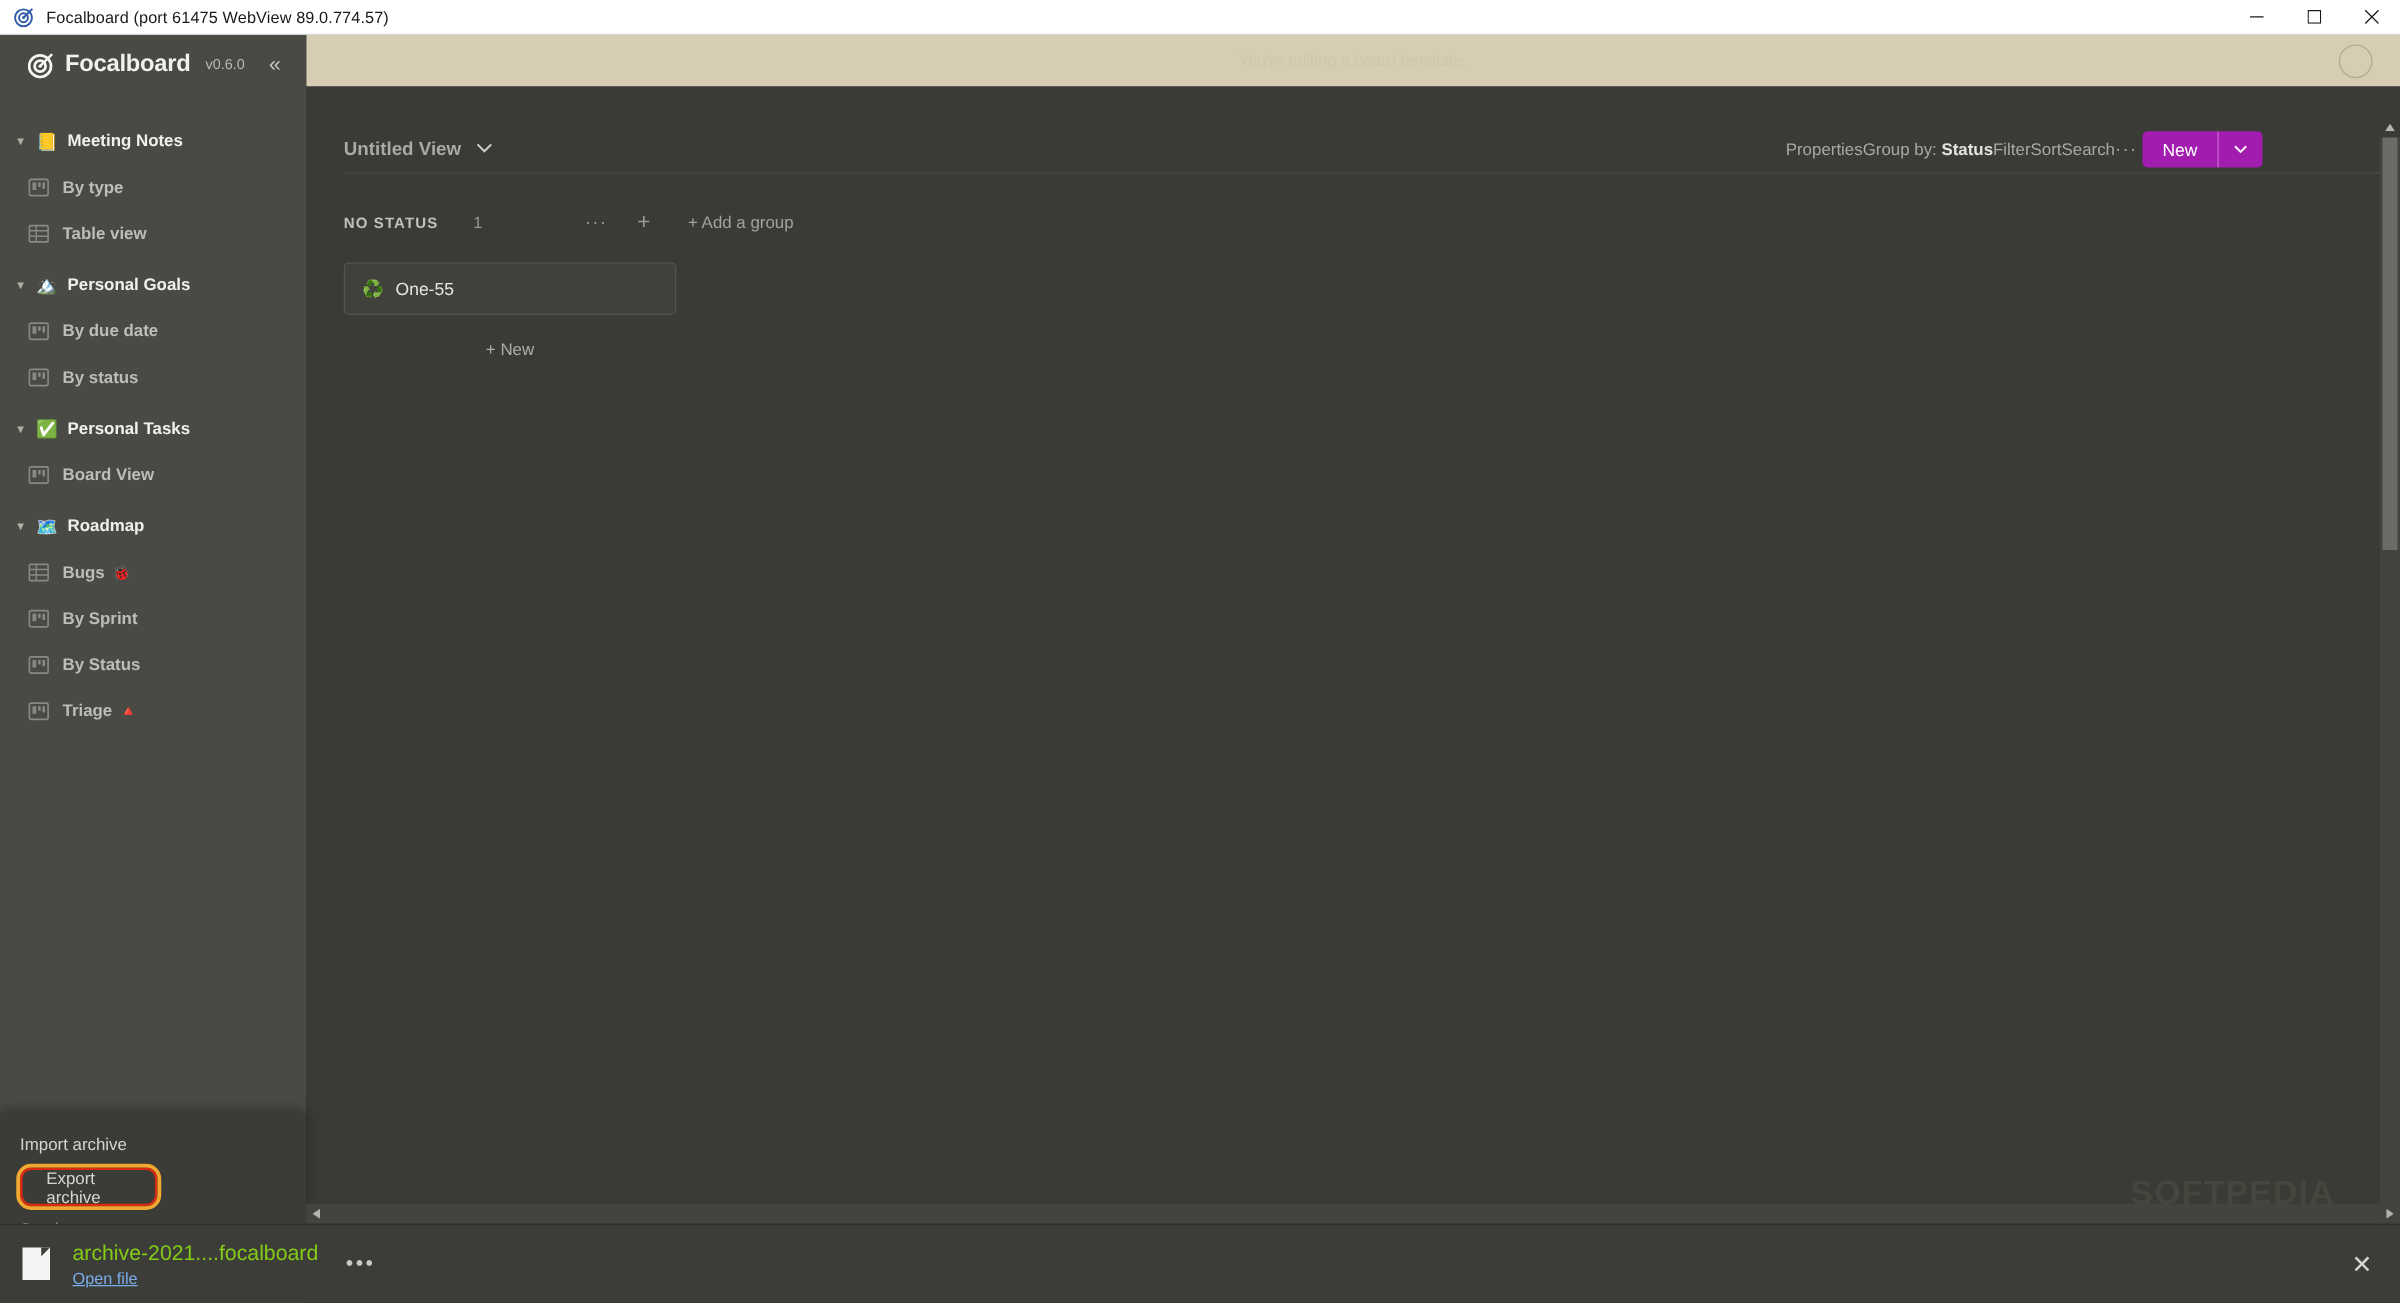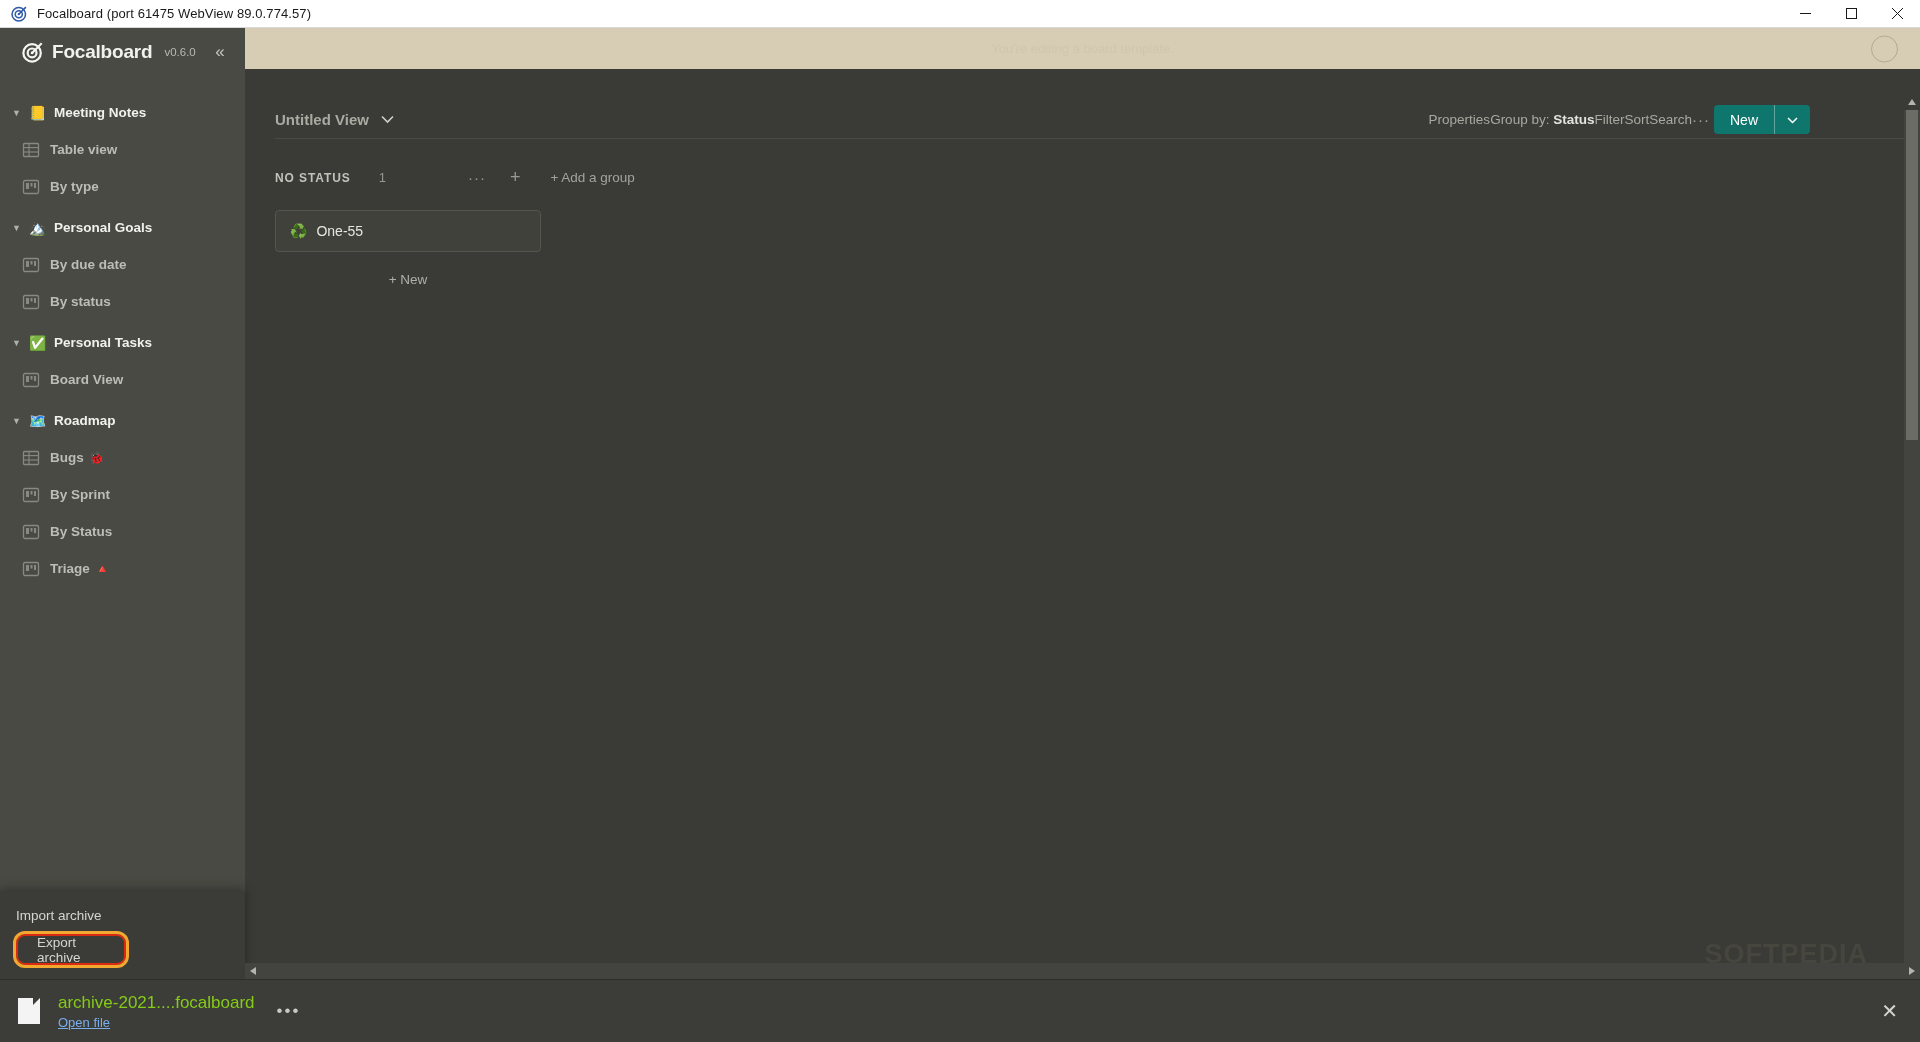--- a/index.html
+++ b/index.html
@@ -134,21 +134,21 @@
     border-bottom: 1px solid #4a4a45; padding-right: 110px; margin-right: 0;
   }
   .view-selector { display: flex; align-items: center; cursor: pointer; gap: 12px; }
   .view-name { font-size: 15px; font-weight: bold; color: #aaaaa3; }
   .view-chevron { font-size: 11px; color: #d0d0ca; }
   .toolbar-right { margin-left: auto; display: flex; align-items: center; }
   .tb-item { font-size: 13.5px; color: #a9a9a2; cursor: pointer; }
   .tb-item strong { color: #e3e3de; font-weight: bold; }
   .tb-dots { font-size: 15px; color: #a9a9a2; cursor: pointer; letter-spacing: 1px; }
   .new-button {
-    display: flex; align-items: center; background: #0f766e; border-radius: 4px;
+    display: flex; align-items: center; background: #a21caf; border-radius: 4px;
     height: 29px; overflow: hidden; cursor: pointer; margin-left: 4px;
   }
   .new-button-label { padding: 0 16px; font-size: 14px; color: #ffffff; font-weight: normal; }
   .new-button-sep { width: 1px; height: 29px; background: rgba(255,255,255,.35); }
   .new-button-caret { padding: 0 12px; font-size: 11px; color: #ffffff; }
 
   .group-header { display: flex; align-items: center; margin-top: 28px; gap: 0; }
   .group-name { font-size: 12px; font-weight: bold; color: #c2c2bb; letter-spacing: .9px; }
   .group-count { font-size: 13px; color: #97978f; margin-left: 28px; }
   .group-dots { font-size: 15px; color: #9a9a93; margin-left: 82px; cursor: pointer; letter-spacing: 1px; }
@@ -240,35 +240,35 @@
 
     <div class="sidebar-scroll" id="board-list">
         <div class="board-group">
           <div class="board-row">
             <span class="caret">▼</span>
             <span class="board-emoji">📒</span>
             <span class="board-title">Meeting Notes</span>
           </div>
           <div class="view-row">
             <span class="view-icon"><svg width="18" height="18" viewBox="0 0 18 18">
+                <rect x="1.5" y="2.5" width="15" height="13" rx="1.5" fill="none" stroke="#bdbdb7" stroke-width="1.3"></rect>
+                <rect x="4" y="5" width="3" height="6" fill="#bdbdb7"></rect>
+                <rect x="8.5" y="5" width="2" height="3.5" fill="#bdbdb7"></rect>
+                <rect x="12" y="5" width="2" height="5" fill="#bdbdb7"></rect>
+              </svg></span>
+            <span class="view-label">By type</span>
+          </div>
+          <div class="view-row">
+            <span class="view-icon"><svg width="18" height="18" viewBox="0 0 18 18">
                 <rect x="1.5" y="2.5" width="15" height="13" rx="1" fill="none" stroke="#bdbdb7" stroke-width="1.3"></rect>
                 <line x1="1.5" y1="6.6" x2="16.5" y2="6.6" stroke="#bdbdb7" stroke-width="1.1"></line>
                 <line x1="1.5" y1="11" x2="16.5" y2="11" stroke="#bdbdb7" stroke-width="1.1"></line>
                 <line x1="7" y1="2.5" x2="7" y2="15.5" stroke="#bdbdb7" stroke-width="1.1"></line>
               </svg></span>
             <span class="view-label">Table view</span>
-          </div>
-          <div class="view-row">
-            <span class="view-icon"><svg width="18" height="18" viewBox="0 0 18 18">
-                <rect x="1.5" y="2.5" width="15" height="13" rx="1.5" fill="none" stroke="#bdbdb7" stroke-width="1.3"></rect>
-                <rect x="4" y="5" width="3" height="6" fill="#bdbdb7"></rect>
-                <rect x="8.5" y="5" width="2" height="3.5" fill="#bdbdb7"></rect>
-                <rect x="12" y="5" width="2" height="5" fill="#bdbdb7"></rect>
-              </svg></span>
-            <span class="view-label">By type</span>
           </div>
         </div>
         <div class="board-group">
           <div class="board-row">
             <span class="caret">▼</span>
             <span class="board-emoji">🏔️</span>
             <span class="board-title">Personal Goals</span>
           </div>
           <div class="view-row">
             <span class="view-icon"><svg width="18" height="18" viewBox="0 0 18 18">

